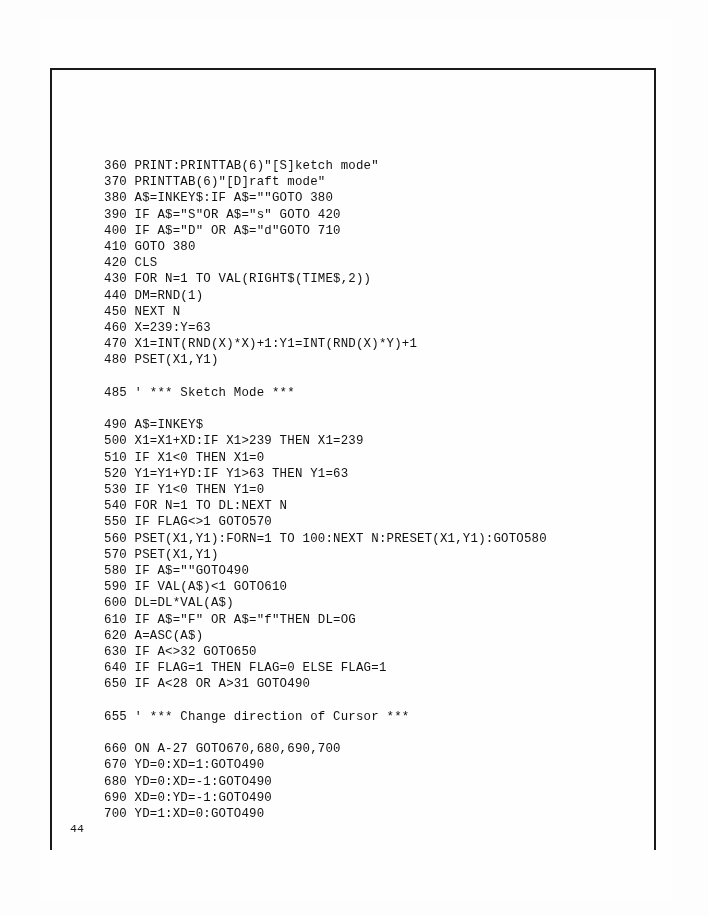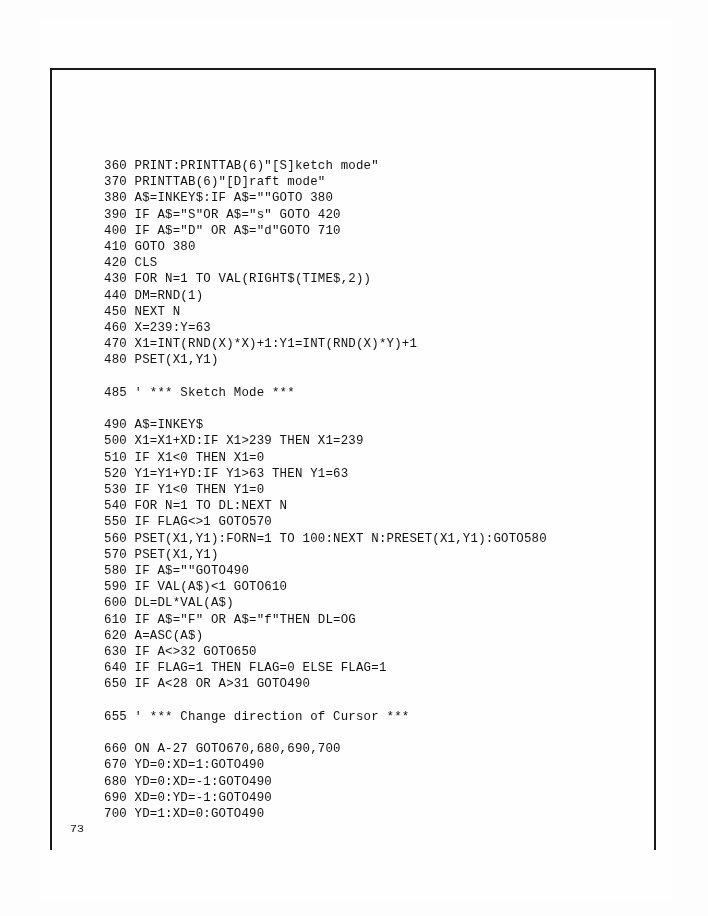--- a/index.html
+++ b/index.html
@@ -85,14 +85,14 @@
 <body>
 
 <div id="page">
   <div id="page-sheet"></div>
   <div id="rule-top"></div>
   <div id="rule-left"></div>
   <div id="rule-right"></div>
 
   <div id="listing"><div class="code-line">360 PRINT:PRINTTAB(6)"[S]ketch mode"</div><div class="code-line">370 PRINTTAB(6)"[D]raft mode"</div><div class="code-line">380 A$=INKEY$:IF A$=""GOTO 380</div><div class="code-line">390 IF A$="S"OR A$="s" GOTO 420</div><div class="code-line">400 IF A$="D" OR A$="d"GOTO 710</div><div class="code-line">410 GOTO 380</div><div class="code-line">420 CLS</div><div class="code-line">430 FOR N=1 TO VAL(RIGHT$(TIME$,2))</div><div class="code-line">440 DM=RND(1)</div><div class="code-line">450 NEXT N</div><div class="code-line">460 X=239:Y=63</div><div class="code-line">470 X1=INT(RND(X)*X)+1:Y1=INT(RND(X)*Y)+1</div><div class="code-line">480 PSET(X1,Y1)</div><div class="blank-line"></div><div class="code-line">485 ' *** Sketch Mode ***</div><div class="blank-line"></div><div class="code-line">490 A$=INKEY$</div><div class="code-line">500 X1=X1+XD:IF X1&gt;239 THEN X1=239</div><div class="code-line">510 IF X1&lt;0 THEN X1=0</div><div class="code-line">520 Y1=Y1+YD:IF Y1&gt;63 THEN Y1=63</div><div class="code-line">530 IF Y1&lt;0 THEN Y1=0</div><div class="code-line">540 FOR N=1 TO DL:NEXT N</div><div class="code-line">550 IF FLAG&lt;&gt;1 GOTO570</div><div class="code-line">560 PSET(X1,Y1):FORN=1 TO 100:NEXT N:PRESET(X1,Y1):GOTO580</div><div class="code-line">570 PSET(X1,Y1)</div><div class="code-line">580 IF A$=""GOTO490</div><div class="code-line">590 IF VAL(A$)&lt;1 GOTO610</div><div class="code-line">600 DL=DL*VAL(A$)</div><div class="code-line">610 IF A$="F" OR A$="f"THEN DL=OG</div><div class="code-line">620 A=ASC(A$)</div><div class="code-line">630 IF A&lt;&gt;32 GOTO650</div><div class="code-line">640 IF FLAG=1 THEN FLAG=0 ELSE FLAG=1</div><div class="code-line">650 IF A&lt;28 OR A&gt;31 GOTO490</div><div class="blank-line"></div><div class="code-line">655 ' *** Change direction of Cursor ***</div><div class="blank-line"></div><div class="code-line">660 ON A-27 GOTO670,680,690,700</div><div class="code-line">670 YD=0:XD=1:GOTO490</div><div class="code-line">680 YD=0:XD=-1:GOTO490</div><div class="code-line">690 XD=0:YD=-1:GOTO490</div><div class="code-line">700 YD=1:XD=0:GOTO490</div></div>
 
-  <div id="page-number">73</div>
+  <div id="page-number">44</div>
 </div>
 
 </body></html>

